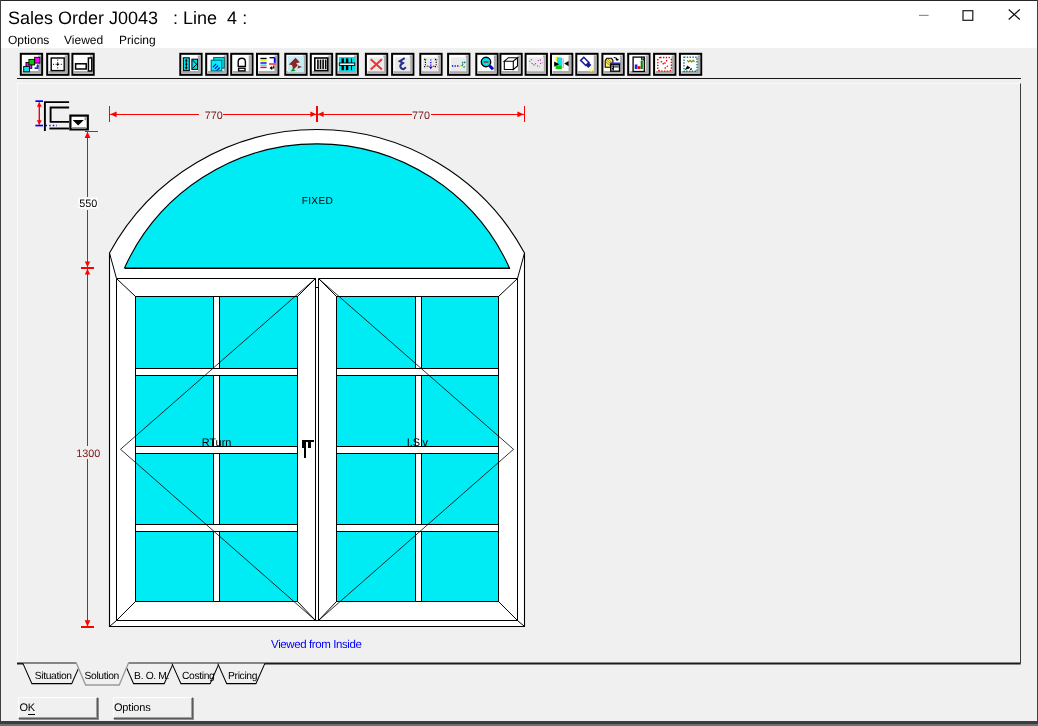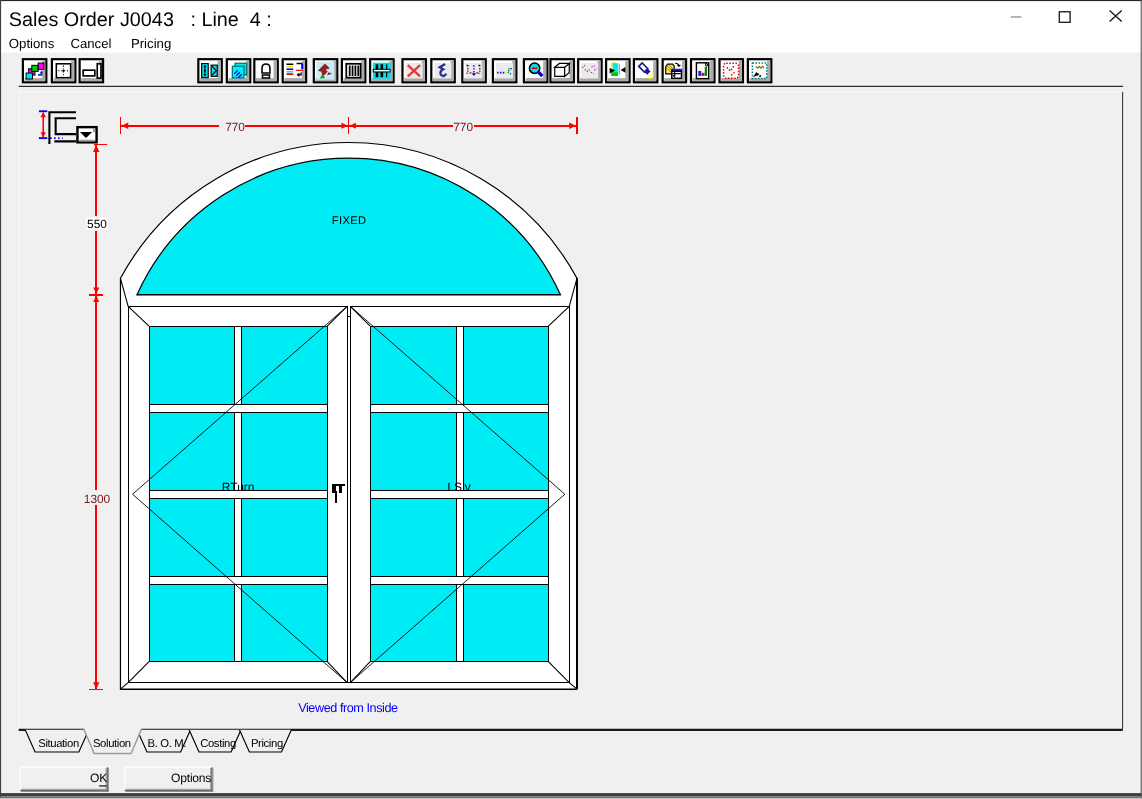--- a/index.html
+++ b/index.html
@@ -8,42 +8,42 @@
 #titletxt{left:8px;top:8px;opacity:.99;font-size:18px;color:#000;}
 #menubar{left:0;top:32px;opacity:.99;width:1038px;height:16px;font-size:12px;color:#000;}
 .menu{position:absolute;top:1px;}
 #toolband{left:1px;top:48px;width:1036px;height:30px;background:#f0f0f0;}
 #toolsep{left:17px;top:77.6px;width:1004px;height:1.5px;background:#161616;}
 #canvas{left:17px;top:83px;width:1003.5px;height:580.4px;background:#f0f0f0;
  border-top:1px solid #fafafa;border-left:1px solid #fafafa;
  border-right:1.5px solid #3c3c3c;box-sizing:border-box;}
 #botband{left:1px;top:663.5px;width:1036px;height:57.5px;background:#f0f0f0;}
 .winbtn{position:absolute;background:#f0f0f0;color:#000;opacity:.99;
- text-align:right;line-height:20px;font-size:11px;letter-spacing:-0.2px;
+ text-align:left;line-height:20px;font-size:11px;letter-spacing:-0.2px;
  border-top:1px solid #ffffff;border-left:1px solid #ffffff;
  border-bottom:1px solid #5a5a5a;border-right:1px solid #5a5a5a;
  box-shadow:inset -1px -1px 0 #a0a0a0, 1px 1px 0 #8e8e8e;}
 
 #btop{left:0;top:0;width:1038px;height:1px;background:#262626;}
 #bleft{left:0;top:0;width:1px;height:726px;background:#3f3f3f;}
 #bright{left:1036.5px;top:0;width:1.5px;height:726px;background:#3f3f3f;}
 #bbot1{left:0;top:720.8px;width:1038px;height:3.5px;background:#3d3d3d;}
 #bbot2{left:0;top:724.3px;width:1038px;height:1.7px;background:#6f6f6f;}
 </style></head>
 <body>
 <div class="abs" style="left:0;top:0;width:1038px;height:48px;background:#fff"></div>
 <div class="abs" id="titletxt">Sales Order J0043&nbsp;&nbsp;&nbsp;: Line&nbsp;&nbsp;4 :</div>
 <svg class="abs" style="left:900px;top:0" width="130" height="32" viewBox="0 0 130 32">
  <rect x="19" y="14.8" width="9.6" height="1.2" fill="#909090"></rect>
  <rect x="63" y="10.7" width="9.8" height="9.6" fill="none" stroke="#1a1a1a" stroke-width="1.2"></rect>
  <path d="M108.7,9.5 L119.8,19.5 M119.8,9.5 L108.7,19.5" stroke="#1a1a1a" stroke-width="1.3" fill="none"></path>
 </svg>
 <div class="abs" id="menubar">
  <span class="menu" style="left:8px">Options</span>
- <span class="menu" style="left:64px">Cancel</span>
+ <span class="menu" style="left:64px">Viewed</span>
  <span class="menu" style="left:119px">Pricing</span>
 </div>
 <div class="abs" id="toolband"></div>
 <div class="abs" id="toolsep"></div>
 <div class="abs" id="canvas"></div>
 <div class="abs" id="botband"></div>
 
 <svg class="abs" style="left:0;top:0;filter:blur(0px)" width="1038" height="726" viewBox="0 0 1038 726" id="mainsvg">
 <g id="toolbar">
 <rect x="19.8" y="52.8" width="23.3" height="23.0" fill="#000"></rect>

